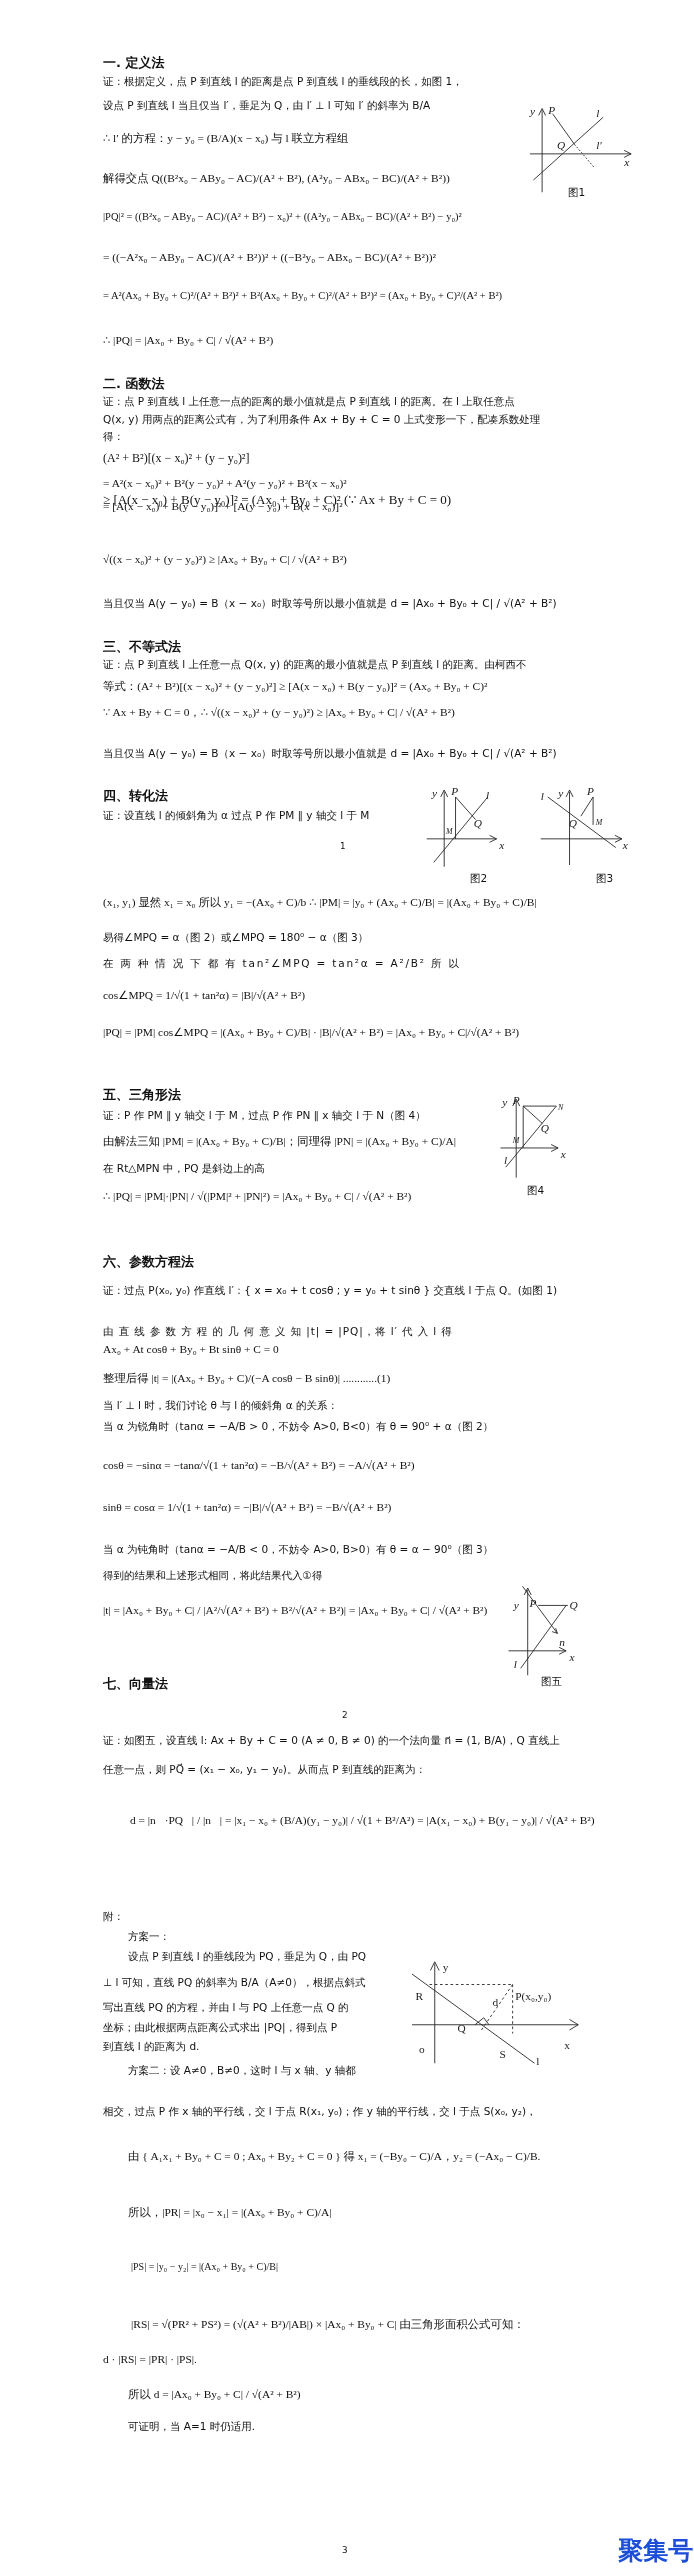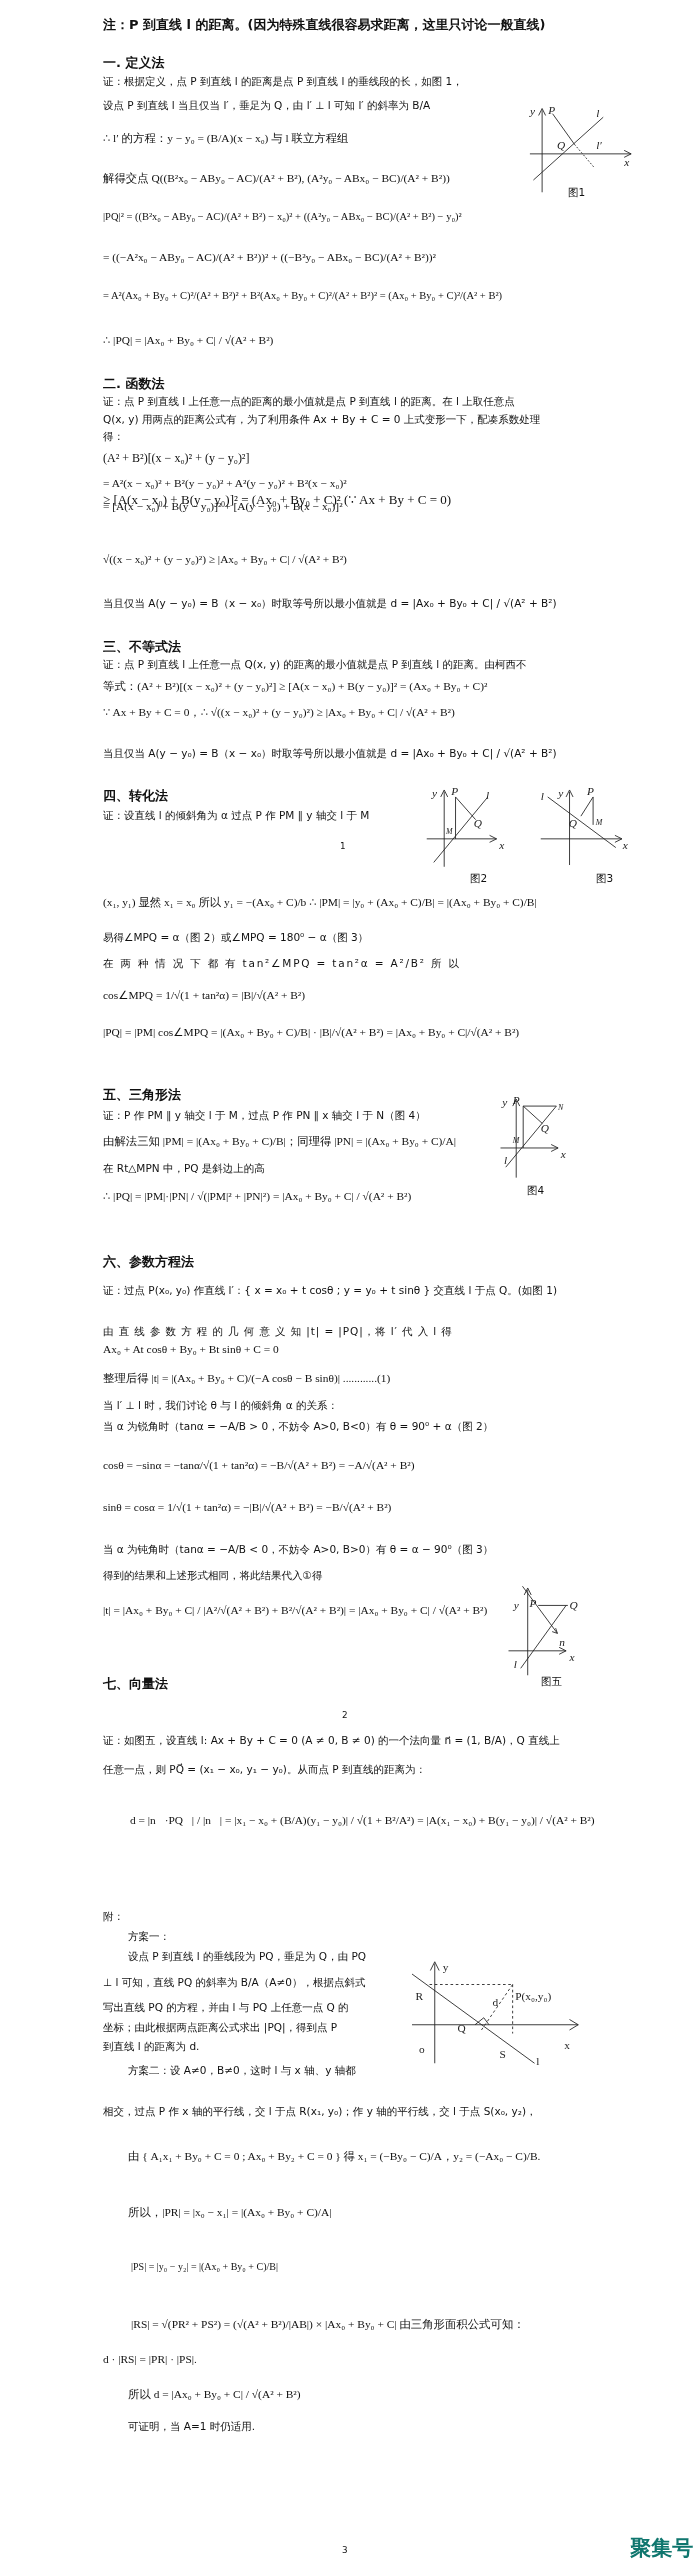--- a/index.html
+++ b/index.html
@@ -6,31 +6,30 @@
   body { width:695px; height:2576px; position:relative; overflow:hidden;
          font-family:"DejaVu Sans", sans-serif; color:#111; }
   .page { position:absolute; left:0; top:0; width:695px; height:2576px; }
   .abs { position:absolute; white-space:nowrap; }
   .note { font-size:13px; font-weight:bold; left:103px; top:16px; }
   .h { font-size:13px; font-weight:bold; left:103px; }
   .t { font-size:10.5px; left:103px; line-height:14px; }
   .math { font-family:"Liberation Serif", serif; }
   .cap { font-size:10.5px; }
   .pnum { font-size:8.8px; }
-  .wm { color:#0f766e; font-size:21px; font-weight:bold; right:1.8px; top:2534px; }
+  .wm { color:#1d4ed8; font-size:25px; font-weight:bold; right:1.8px; top:2534px; }
   svg { position:absolute; overflow:visible; }
   svg line, svg path { stroke:#222; stroke-width:1; fill:none; }
   svg text { font-family:"Liberation Serif", serif; font-style:italic; font-size:13px; fill:#222; }
 </style>
 </head>
 <body>
 
 <div class="page">
 
-  <div class="abs note">注：P 到直线 l 的距离。(因为特殊直线很容易求距离，这里只讨论一般直线)</div>
 
   <div class="abs h" style="top:54px">一. 定义法</div>
   <div class="abs t" style="top:74px">证：根据定义，点 P 到直线 l 的距离是点 P 到直线 l 的垂线段的长，如图 1，</div>
   <div class="abs t" style="top:98px">设点 P 到直线 l 当且仅当 l′，垂足为 Q，由 l′ ⊥ l 可知 l′ 的斜率为 B/A</div>
   <div class="abs t math" style="top:131px;font-size:11.4px">∴ l′ 的方程：y − y₀ = (B/A)(x − x₀) 与 l 联立方程组</div>
   <div class="abs t math" style="top:171px;font-size:11.4px">解得交点 Q((B²x₀ − ABy₀ − AC)/(A² + B²), (A²y₀ − ABx₀ − BC)/(A² + B²))</div>
   <div class="abs t math" style="top:210px;font-size:10.5px">|PQ|² = ((B²x₀ − ABy₀ − AC)/(A² + B²) − x₀)² + ((A²y₀ − ABx₀ − BC)/(A² + B²) − y₀)²</div>
   <div class="abs t math" style="top:250px;font-size:11.4px">= ((−A²x₀ − ABy₀ − AC)/(A² + B²))² + ((−B²y₀ − ABx₀ − BC)/(A² + B²))²</div>
   <div class="abs t math" style="top:289px;font-size:10.5px">= A²(Ax₀ + By₀ + C)²/(A² + B²)² + B²(Ax₀ + By₀ + C)²/(A² + B²)² = (Ax₀ + By₀ + C)²/(A² + B²)</div>
   <div class="abs t math" style="top:333px;font-size:11.4px">∴ |PQ| = |Ax₀ + By₀ + C| / √(A² + B²)</div>

